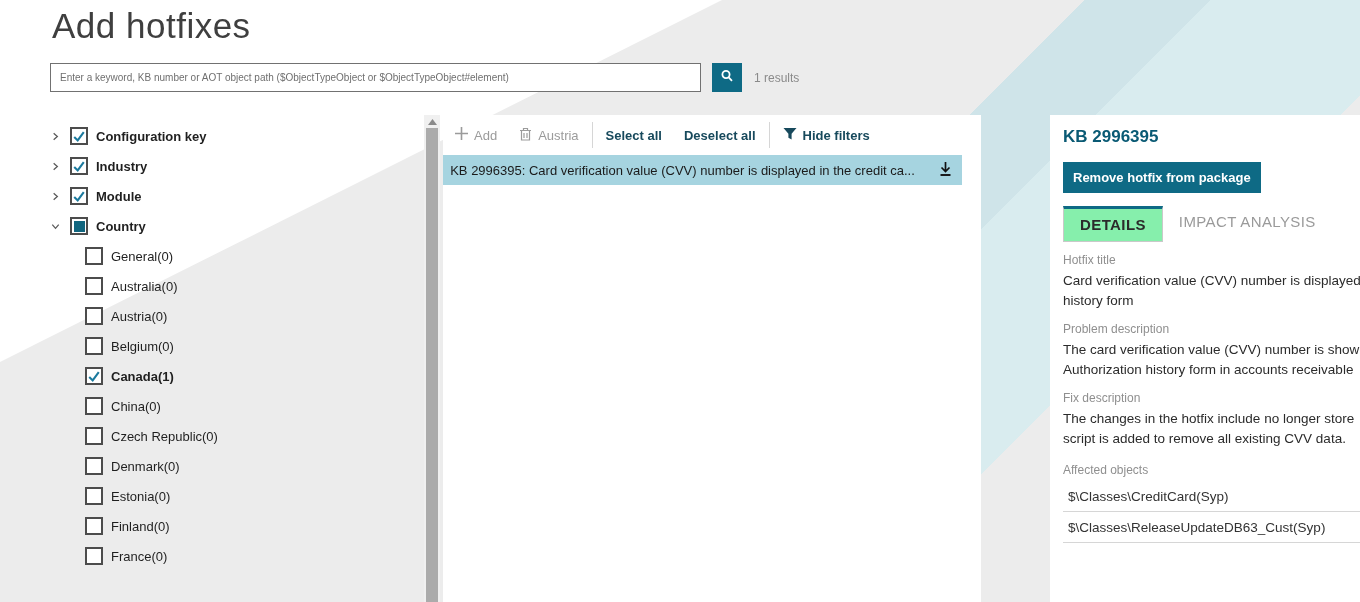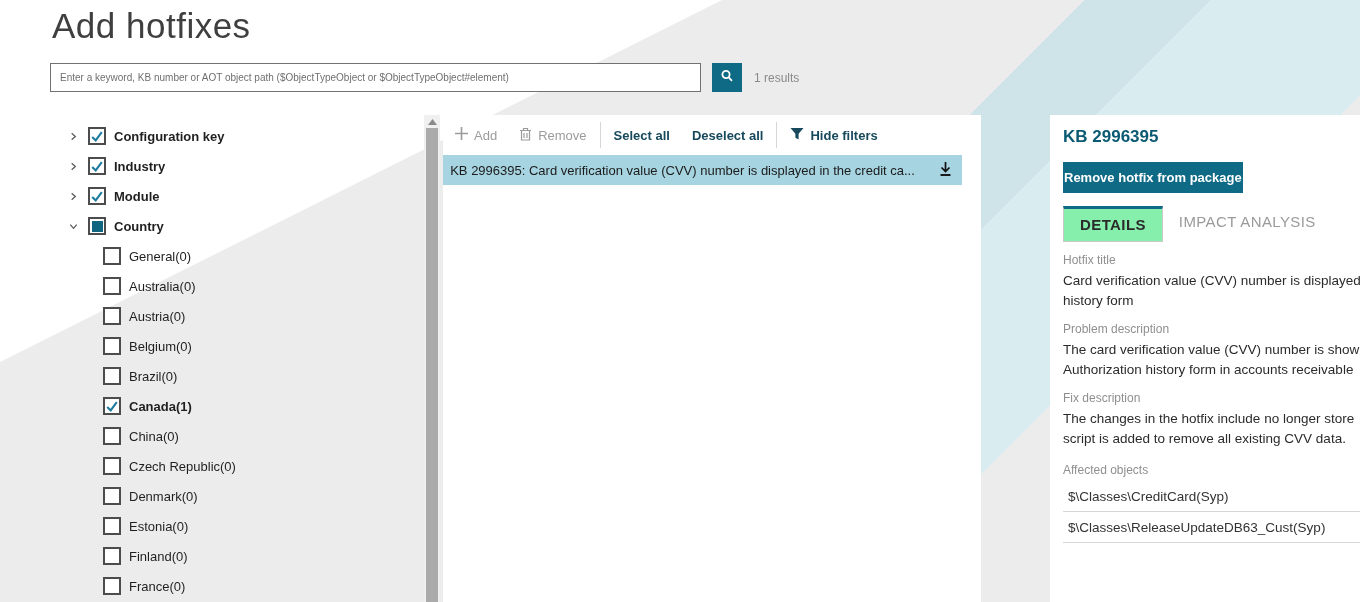--- a/index.html
+++ b/index.html
@@ -21,21 +21,21 @@
     letter-spacing:.5px; color:#3f3f3f; }
   .search-row { position:absolute; left:50px; top:63px; display:flex; align-items:center; }
   .search-input { width:651px; height:29px; border:1px solid #717171; background:#fff;
     font-size:10px; padding:0 9px; color:#333; outline:none; font-family:inherit; }
   .search-input::placeholder { color:#6f6f6f; opacity:1; }
   .search-btn { width:30px; height:29px; margin-left:11px; background:#0e6a85; border:none;
     display:flex; align-items:center; justify-content:center; cursor:pointer; }
   .results-count { margin-left:12px; font-size:12px; color:#8a8a8a; }
 
   
-  .tree { position:absolute; left:66px; top:121px; width:360px; z-index:2;text-align:right; }
+  .tree { position:absolute; left:48px; top:121px; width:360px; z-index:2;text-align:right; }
   .tree-row { display:flex; align-items:center; height:30px; }
   .tree-row .chev { width:14px; height:14px; margin-right:8px; display:flex;
     align-items:center; justify-content:center; }
   .tree-row.child { padding-left:37px; }
   .cb { width:18px; height:18px; border:2px solid #4c4c4c; background:#fff; margin-right:8px;
     display:flex; align-items:center; justify-content:center; flex:0 0 auto; }
   .cb svg { display:block; }
   .cb .inner { width:11px; height:11px; background:#11667f; }
   .tree-label { font-size:13px; color:#1f1f1f; }
   .tree-row.parent .tree-label { font-weight:700; }
@@ -62,21 +62,21 @@
   .result-row { height:30px; margin-right:19px; background:#a6d4e0; display:flex;
     align-items:center; justify-content:center; position:relative; cursor:pointer; }
   .result-row .row-title { font-size:13px; color:#1b1b1b; padding-right:40px; }
   .result-row .dl { position:absolute; right:8px; top:5px; }
 
   
   .detail-panel { position:absolute; left:1050px; top:115px; width:380px; height:487px;
     background:#fff; z-index:2; padding:12px 0 0 13px; }
   .kb-heading { font-size:17px; font-weight:700; color:#0a5a74; margin-bottom:15px; }
   .remove-btn { background:#0e6a85; color:#fff; border:none; font-weight:700; font-size:13px;
-    padding:8px 1px; cursor:pointer; font-family:inherit; }
+    padding:8px 10px; cursor:pointer; font-family:inherit; }
   .tabs { display:flex; align-items:stretch; margin-top:13px; }
   .tab { font-size:15px; padding:7px 16px 8px 16px; color:#9a9a9a; letter-spacing:.4px;
     cursor:pointer; }
   .tab.active { color:#2b2b2b; font-weight:700; background:#86efac;
     border:1px solid #c9c9c9; border-top:3px solid #0e6a85; }
   .field { margin-top:11px; }
   .field-label { font-size:12px; color:#8f8f8f; margin-bottom:4px; }
   .field-line { font-size:13.5px; color:#2b2b2b; line-height:20px; white-space:nowrap; }
   .affected { margin-top:14px; }
   .affected-item { font-size:13.5px; color:#333; height:31px; line-height:31px;
@@ -164,24 +164,20 @@
     <span class="tree-label">Australia(0)</span>
   </div>
       <div class="tree-row child">
     <span class="cb"></span>
     <span class="tree-label">Austria(0)</span>
   </div>
       <div class="tree-row child">
     <span class="cb"></span>
     <span class="tree-label">Belgium(0)</span>
   </div>
-      <div class="tree-row child">
-    <span class="cb"></span>
-    <span class="tree-label">Brazil(0)</span>
-  </div>
       <div class="tree-row child checked">
     <span class="cb">
           <svg width="14" height="13" viewBox="0 0 16 15">
             <path d="M2.5 8 L6.5 12 L13.5 2.5" fill="none" stroke="#1b7a9e" stroke-width="2.4"></path>
           </svg>
         </span>
     <span class="tree-label">Canada(1)</span>
   </div>
       <div class="tree-row child">
     <span class="cb"></span>
@@ -230,21 +226,21 @@
         </span>
         <span>Add</span>
       </div>
       <div class="tb-gap"></div>
       <div class="tb-item disabled">
         <span>
           <svg width="13" height="14" viewBox="0 0 13 14">
             <path d="M1 3.5 H12 M4.5 3 V1.5 H8.5 V3 M2.5 3.5 V13 H10.5 V3.5 M5 6 V11 M8 6 V11" fill="none" stroke="#9b9b9b" stroke-width="1.2"></path>
             </svg>
         </span>
-        <span>Remove</span>
+        <span>Austria</span>
       </div>
       <div class="tb-sep"></div>
       <div class="tb-item link">
         <span>Select all</span>
       </div>
       <div class="tb-gap"></div>
       <div class="tb-item link">
         <span>Deselect all</span>
       </div>
       <div class="tb-sep"></div>

